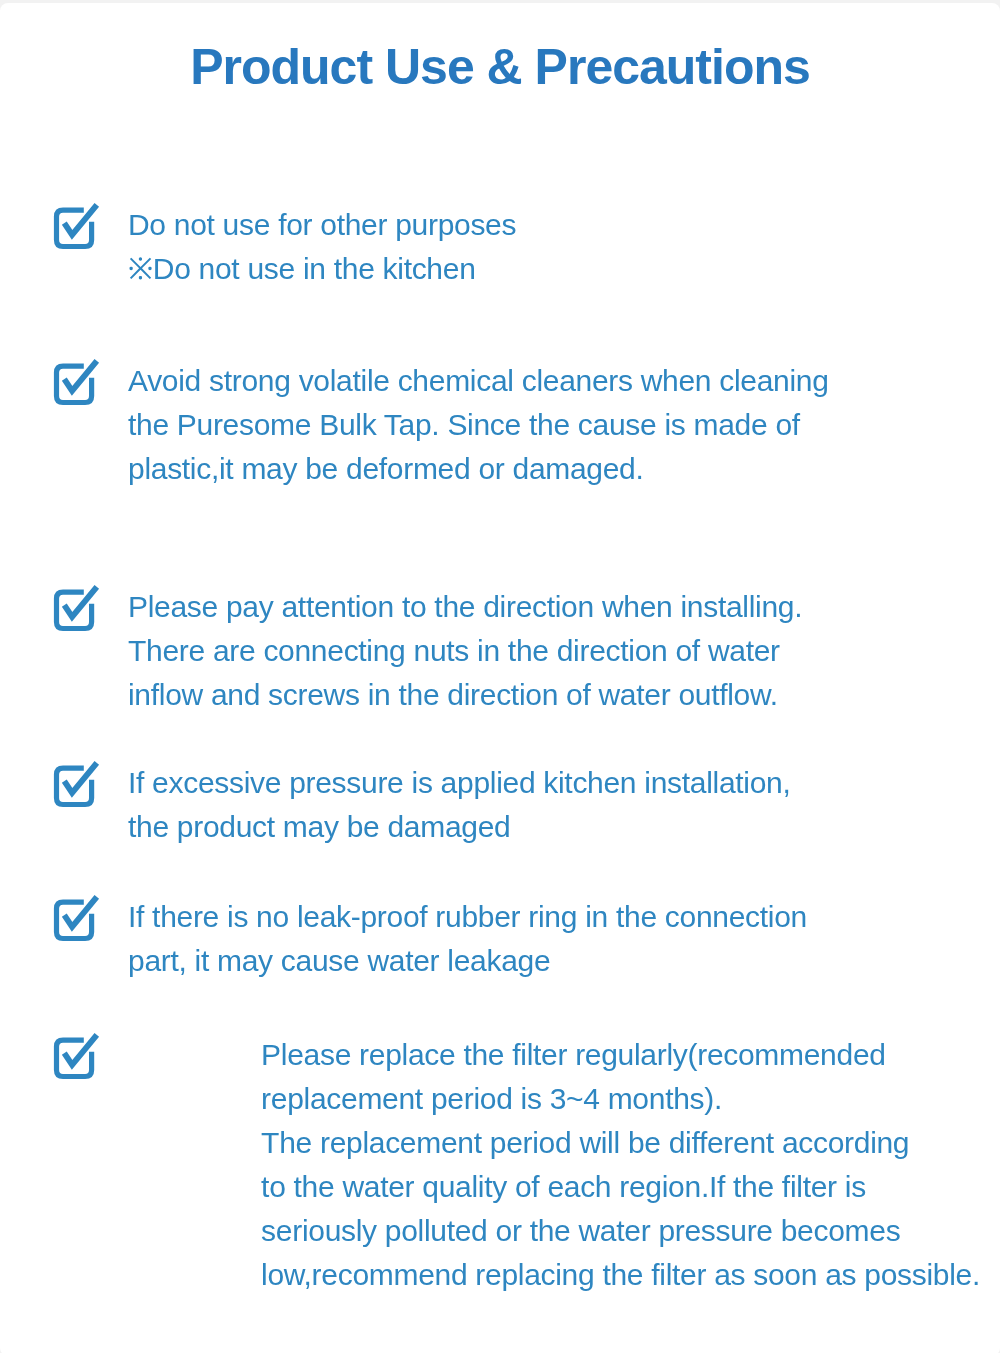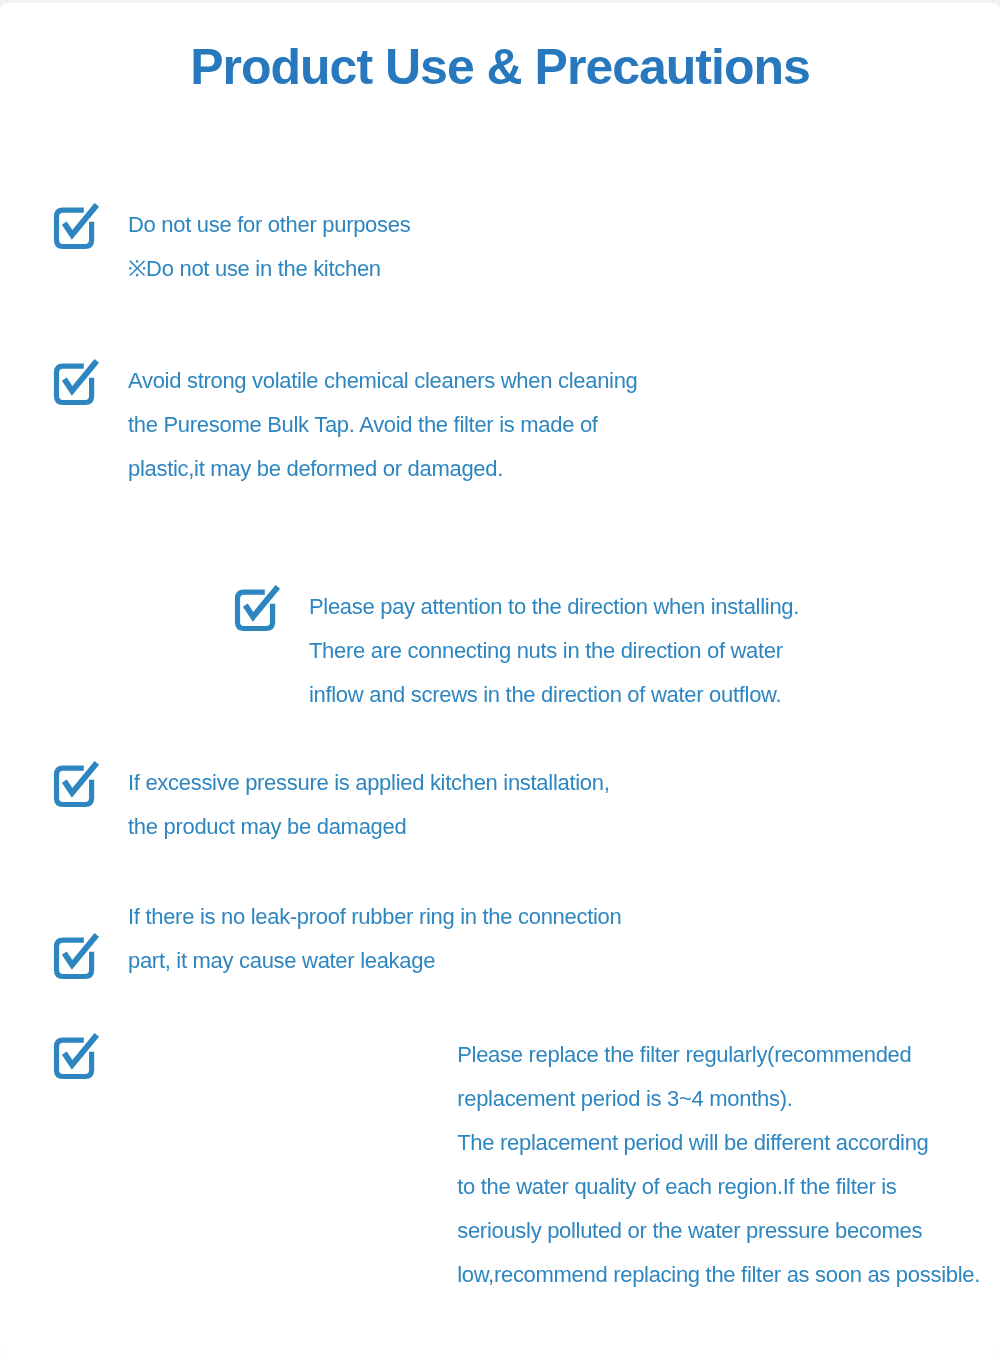--- a/index.html
+++ b/index.html
@@ -31,35 +31,35 @@
   .items{
     margin-top:104px;
   }
   .item{
     display:flex;
     align-items:flex-start;
     padding-left:50px;
     padding-right:20px;
   }
   .item:nth-child(2){margin-top:66px;}
-  .item:nth-child(3){margin-top:92px;justify-content:center;}
+  .item:nth-child(3){margin-top:92px;}
   .item:nth-child(4){margin-top:42px;}
-  .item:nth-child(5){margin-top:44px;align-items:flex-end;}
+  .item:nth-child(5){margin-top:44px;}
   .item:nth-child(6){margin-top:48px;justify-content:space-between;}
   .checkbox{
     flex:0 0 52px;
     width:52px;
     height:52px;
     margin-right:26px;
     color:var(--body-blue);
   }
   .checkbox svg{display:block;width:100%;height:100%;overflow:visible;}
   .item-text{
     margin-top:2px;
-    font-size:22px;
+    font-size:30px;
     line-height:44px;
     letter-spacing:-0.3px;
     color:var(--body-blue);
     white-space:pre-line;
     max-width:862px;
   }
 </style>
 </head>
 <body>
 
@@ -80,21 +80,21 @@
     </div>
 
     <div class="item">
       <span class="checkbox">
         <svg viewBox="0 0 40 40" aria-hidden="true">
           <path d="M26 7 H10 Q5 7 5 12 V30 Q5 35 10 35 H27 Q32 35 32 30 V16" fill="none" stroke="currentColor" stroke-width="4"></path>
           <path d="M11 17 L17 26 L36 3" fill="none" stroke="currentColor" stroke-width="4.5"></path>
         </svg>
       </span>
       <div class="item-text">Avoid strong volatile chemical cleaners when cleaning
-the Puresome Bulk Tap. Avoid the filter is made of
+the Puresome Bulk Tap. Since the cause is made of
 plastic,it may be deformed or damaged.</div>
     </div>
 
     <div class="item">
       <span class="checkbox">
         <svg viewBox="0 0 40 40" aria-hidden="true">
           <path d="M26 7 H10 Q5 7 5 12 V30 Q5 35 10 35 H27 Q32 35 32 30 V16" fill="none" stroke="currentColor" stroke-width="4"></path>
           <path d="M11 17 L17 26 L36 3" fill="none" stroke="currentColor" stroke-width="4.5"></path>
         </svg>
       </span>

